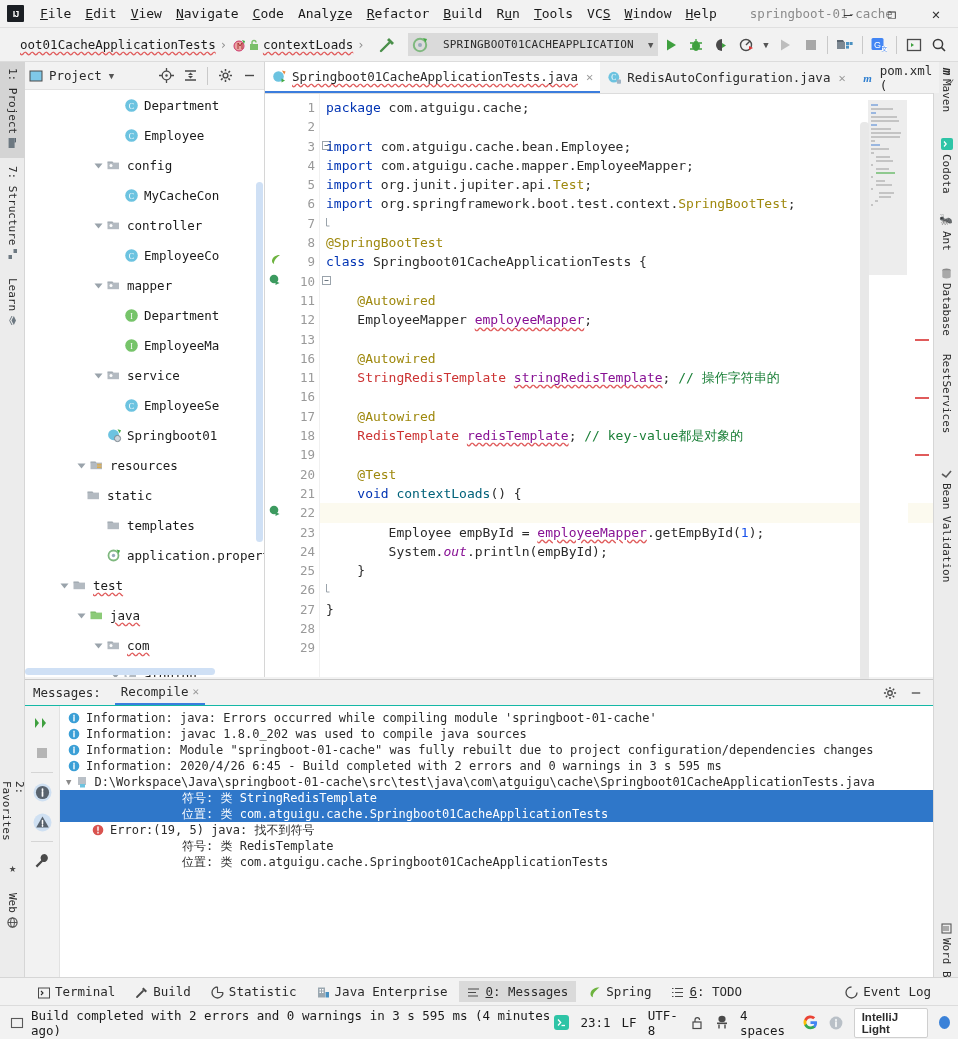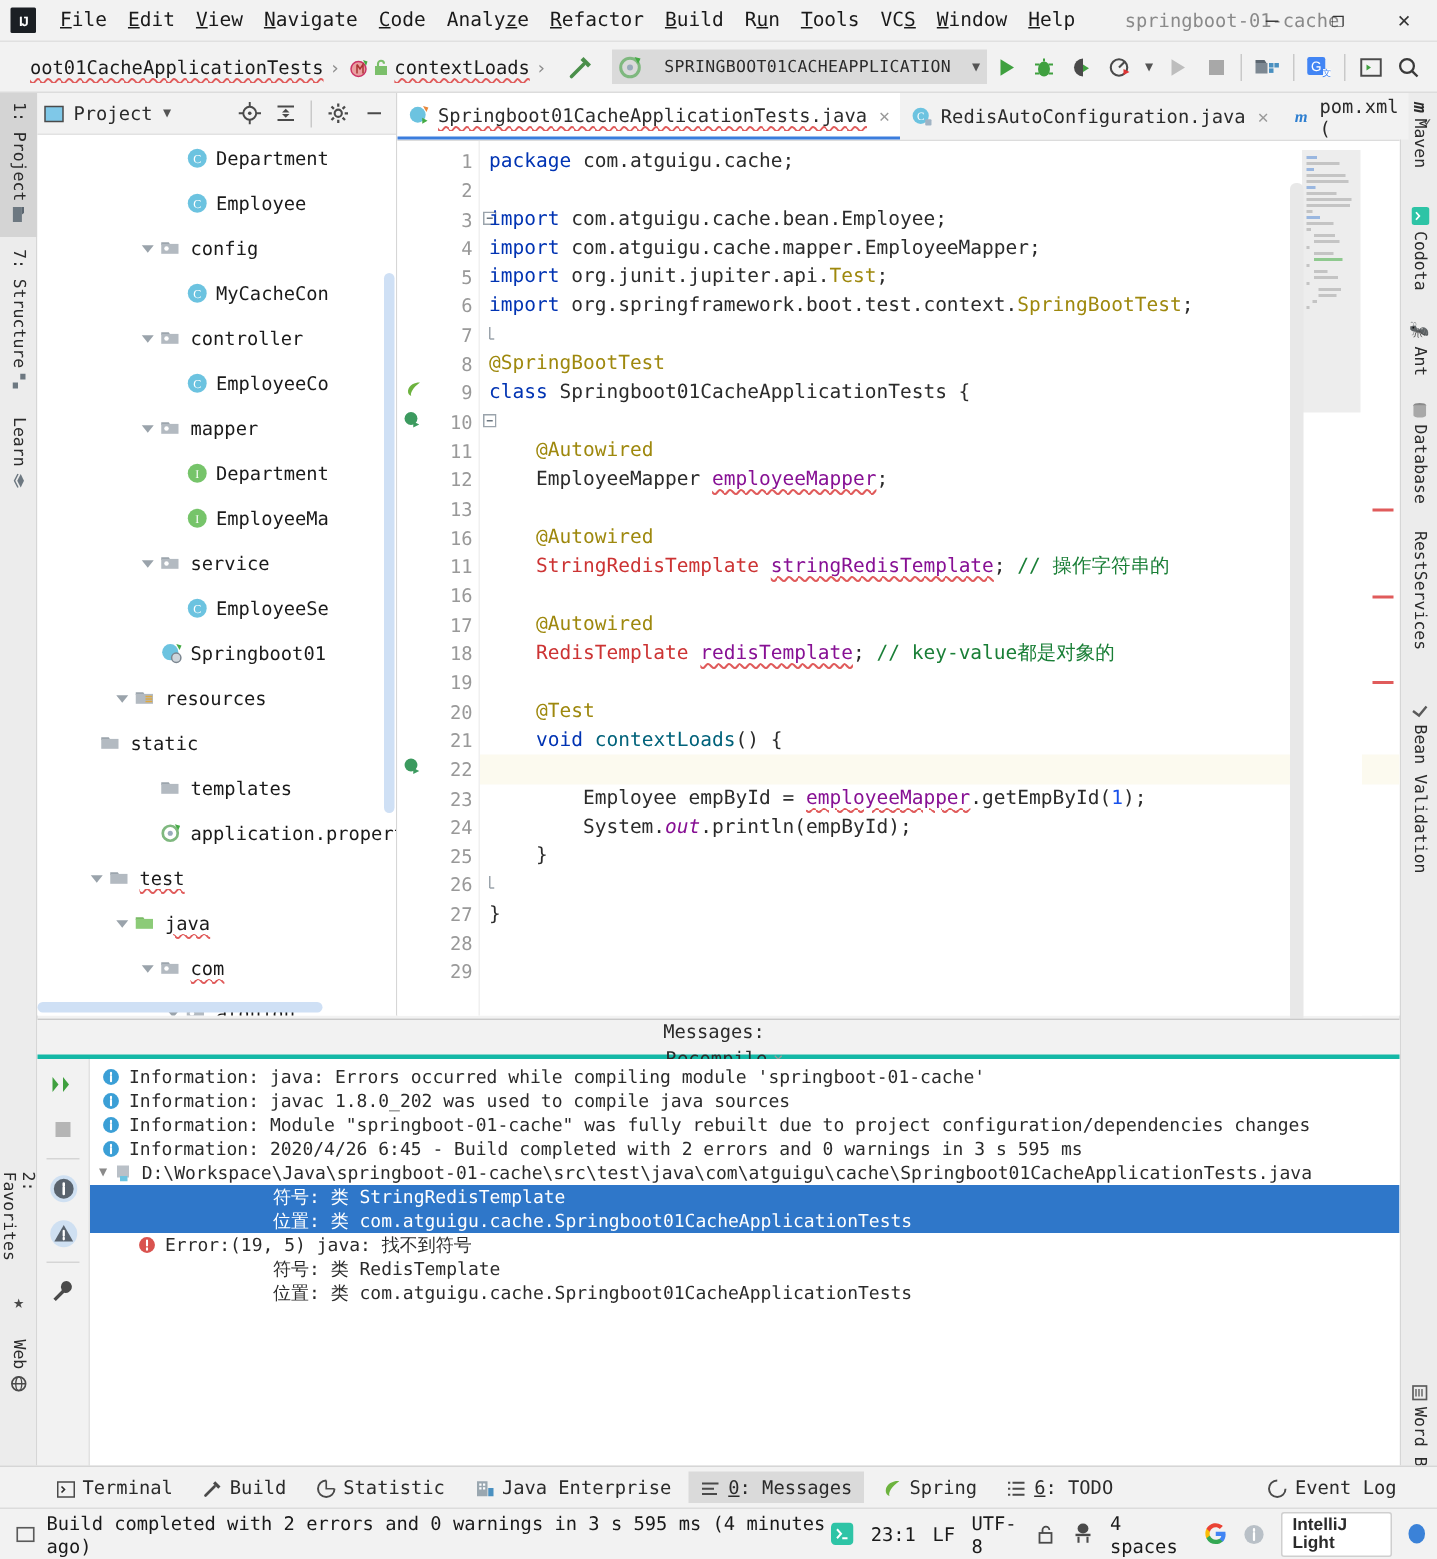--- a/index.html
+++ b/index.html
@@ -152,21 +152,21 @@
   .vscroll-ed {
     position:absolute; left:-5px; top:28px; width:9px; height:560px;
     background:#e8e8e8; border-radius:4px;
   }
 
   
   .msgpanel {
     position:absolute; left:25px; top:679px; width:908px; height:298px;
     background:#fff; border-top:1px solid #c9c9c9;
   }
-  .msg-head { height:26px; background:#f2f2f2; display:flex; align-items:center; padding-left:8px; border-bottom:3px solid #14b8a6;flex-direction:column;}
+  .msg-head { height:26px; background:#f2f2f2; display:flex; align-items:center; padding-left:8px; border-bottom:1px solid #14b8a6;}
   .msg-head .lbl { font-size:12.5px; margin-right:14px; }
   .msg-tab { font-size:12.5px; padding:3px 6px 4px; border-bottom:2px solid #3b7ddd; display:flex; align-items:center; gap:4px;}
   .msg-tab .x { color:#9a9a9a; font-size:11px; }
   .msg-head-tools { margin-left:auto; display:flex; gap:4px; padding-right:6px; }
   .msg-body { display:flex; height:272px; }
   .msg-rail { width:35px; background:#f2f2f2; border-right:1px solid #e2e2e2; padding-top:6px; display:flex; flex-direction:column; align-items:center; gap:8px;}
   .rail-btn { width:24px; height:22px; display:flex; align-items:center; justify-content:center; }
   .rail-sep { width:22px;height:1px;background:#d5d5d5; }
   .msg-list { flex:1; background:#fff; padding-top:4px; overflow:hidden; }
   .mrow { height:16px; font-size:12px; display:flex; align-items:center; white-space:nowrap; padding-left:6px;
@@ -629,21 +629,21 @@
           </span>
           <span style="display: inline-flex; flex: 0 0 auto;">
             <svg width="15" height="15" viewBox="0 0 15 15">
               <path d="M0.5 3.5h5l1.2 1.8H0.5z" fill="#9aa3ab"></path>
               <rect x="0.5" y="4.6" width="11.5" height="6.6" fill="#b3bac1"></rect>
               <path d="M7 6.3h4.5M7 8h4.5M7 9.6h4.5" stroke="#e0a93f" stroke-width="1"></path>
             </svg>
           </span>
           <span class="nodetext">resources</span>
         </div>
-        <div class="trow" style="padding-left: 28px;">
+        <div class="trow" style="padding-left: 28px; margin-left: 20px;">
           <span class="tri">
             <svg width="11" height="11" viewBox="0 0 11 11"></svg>
           </span>
           <span style="display: inline-flex; flex: 0 0 auto;">
             <svg width="15" height="15" viewBox="0 0 15 15">
               <path d="M0.5 3.5h5l1.2 1.8H0.5z" fill="#9aa3ab"></path>
               <rect x="0.5" y="4.6" width="11.5" height="6.6" fill="#b3bac1"></rect>
             </svg>
           </span>
           <span class="nodetext">static</span>

